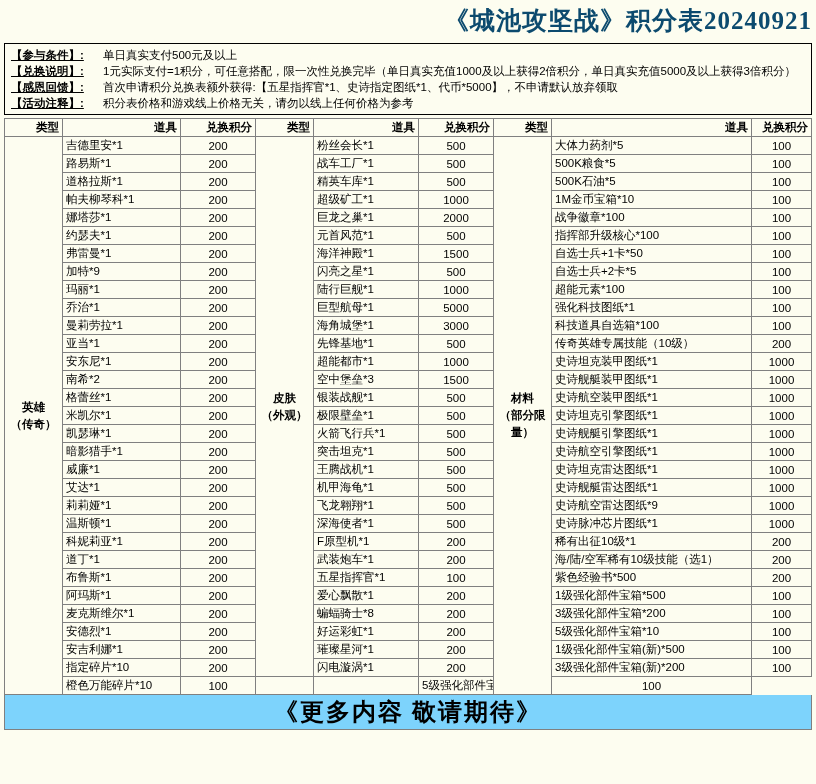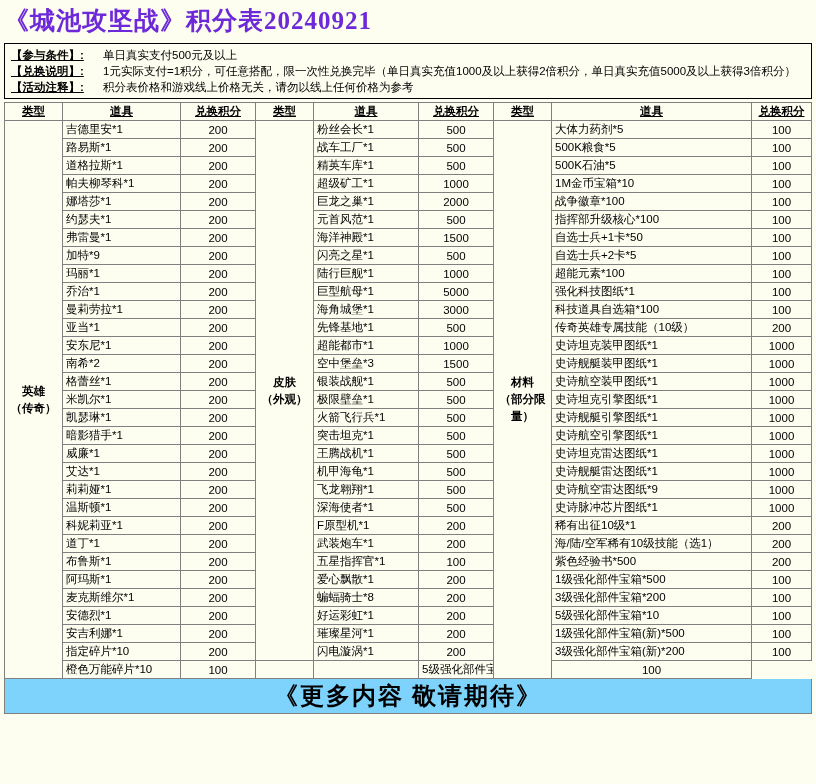--- a/index.html
+++ b/index.html
@@ -15,26 +15,26 @@
   }
   .sheet {
     position: relative;
     width: 816px;
     height: 784px;
     background: #fdfdf0;
     box-sizing: border-box;
     padding: 0 4px;
   }
   .title {
-    text-align: left;
+    text-align: right;
     font-family: "Liberation Serif", serif;
     font-size: 25px;
     font-weight: bold;
     letter-spacing: 1px;
-    color: #6d28d9;
+    color: #0c4a6e;
     padding: 4px 0 6px 0;
     border-bottom: 1px solid #000;
     background: #fdfdf0;
   }
   .notes {
     border: 1px solid #000;
     border-top: none;
     background: #fdfdf0;
     padding: 3px 4px 3px 6px;
   }
@@ -62,24 +62,23 @@
     font-size: 11.5px;
     height: 17px;
     padding: 0 3px;
     color: #000;
     background: #fdfdf0;
     overflow: hidden;
     white-space: nowrap;
   }
   th.hdr {
     font-weight: bold;
-    text-align: center;
+    text-align: right;
     font-size: 12px;
     background: #fdfdf0;
-    text-decoration: underline;
   }
   td.cat {
     text-align: center;
     font-weight: bold;
     font-size: 13px;
     vertical-align: middle;
     line-height: 17px;
   }
   td.item {
     text-align: left;
@@ -118,20 +117,24 @@
   <div class="title">《城池攻坚战》积分表20240921</div>
 
   <div class="notes">
     <div class="note-row">
       <span class="note-tag">【参与条件】:</span>
       <span class="note-text">单日真实支付500元及以上</span>
     </div>
     <div class="note-row">
       <span class="note-tag">【兑换说明】:</span>
       <span class="note-text">1元实际支付=1积分，可任意搭配，限一次性兑换完毕（单日真实充值1000及以上获得2倍积分，单日真实充值5000及以上获得3倍积分）</span>
+    </div>
+    <div class="note-row">
+      <span class="note-tag">【感恩回馈】:</span>
+      <span class="note-text">首次申请积分兑换表额外获得:【五星指挥官*1、史诗指定图纸*1、代币*5000】，不申请默认放弃领取</span>
     </div>
     <div class="note-row">
       <span class="note-tag">【活动注释】:</span>
       <span class="note-text">积分表价格和游戏线上价格无关，请勿以线上任何价格为参考</span>
     </div>
   </div>
 
   <table class="grid">
     <colgroup>
       <col class="c-cat">

